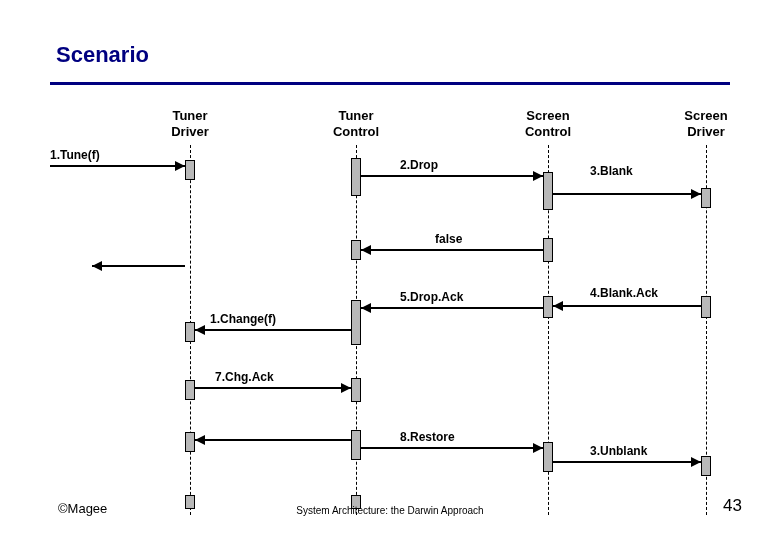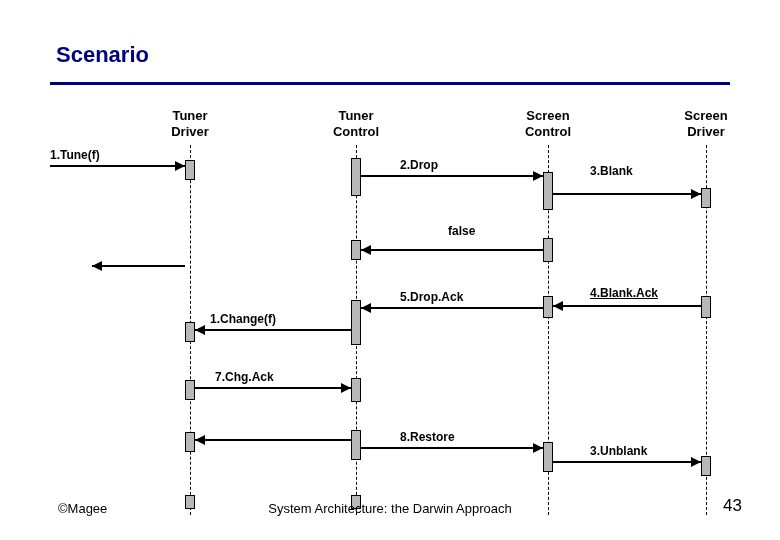--- a/index.html
+++ b/index.html
@@ -87,21 +87,21 @@
     left: 58px;
     bottom: 24px;
     font-size: 13px;
     color: #000;
   }
   .footer-center {
     position: absolute;
     left: 50%;
     transform: translateX(-50%);
     bottom: 24px;
-    font-size: 13px;
+    font-size: 10px;
     color: #000;
   }
   .footer-right {
     position: absolute;
     right: 38px;
     bottom: 24px;
     font-size: 17px;
     color: #000;
   }
 </style>
@@ -154,30 +154,30 @@
     <div class="msg-label" style="left: 400px; top: 158px;">2.Drop</div>
     <div class="arrow" style="top: 194px; left: 553px; width: 148px;">
       <div class="line" style="left: 0px; width: 148px;"></div>
       <div class="head-right" style="left: 138px;"></div>
     </div>
     <div class="msg-label" style="left: 590px; top: 164px;">3.Blank</div>
     <div class="arrow" style="top: 250px; left: 361px; width: 182px;">
       <div class="line" style="left: 0px; width: 182px;"></div>
       <div class="head-left" style="left: 0px;"></div>
     </div>
-    <div class="msg-label" style="left: 435px; top: 224px; margin-left: 13px;">false</div>
+    <div class="msg-label" style="left: 435px; top: 232px;">false</div>
     <div class="arrow" style="top: 266px; left: 92px; width: 93px;">
       <div class="line" style="left: 0px; width: 93px;"></div>
       <div class="head-left" style="left: 0px;"></div>
     </div>
     <div class="arrow" style="top: 306px; left: 553px; width: 148px;">
       <div class="line" style="left: 0px; width: 148px;"></div>
       <div class="head-left" style="left: 0px;"></div>
     </div>
-    <div class="msg-label" style="left: 590px; top: 286px; text-decoration: underline;">4.Blank.Ack</div>
+    <div class="msg-label" style="left: 590px; top: 286px;">4.Blank.Ack</div>
     <div class="arrow" style="top: 308px; left: 361px; width: 182px;">
       <div class="line" style="left: 0px; width: 182px;"></div>
       <div class="head-left" style="left: 0px;"></div>
     </div>
     <div class="msg-label" style="left: 400px; top: 290px;">5.Drop.Ack</div>
     <div class="arrow" style="top: 330px; left: 195px; width: 156px;">
       <div class="line" style="left: 0px; width: 156px;"></div>
       <div class="head-left" style="left: 0px;"></div>
     </div>
     <div class="msg-label" style="left: 210px; top: 312px;">1.Change(f)</div>

